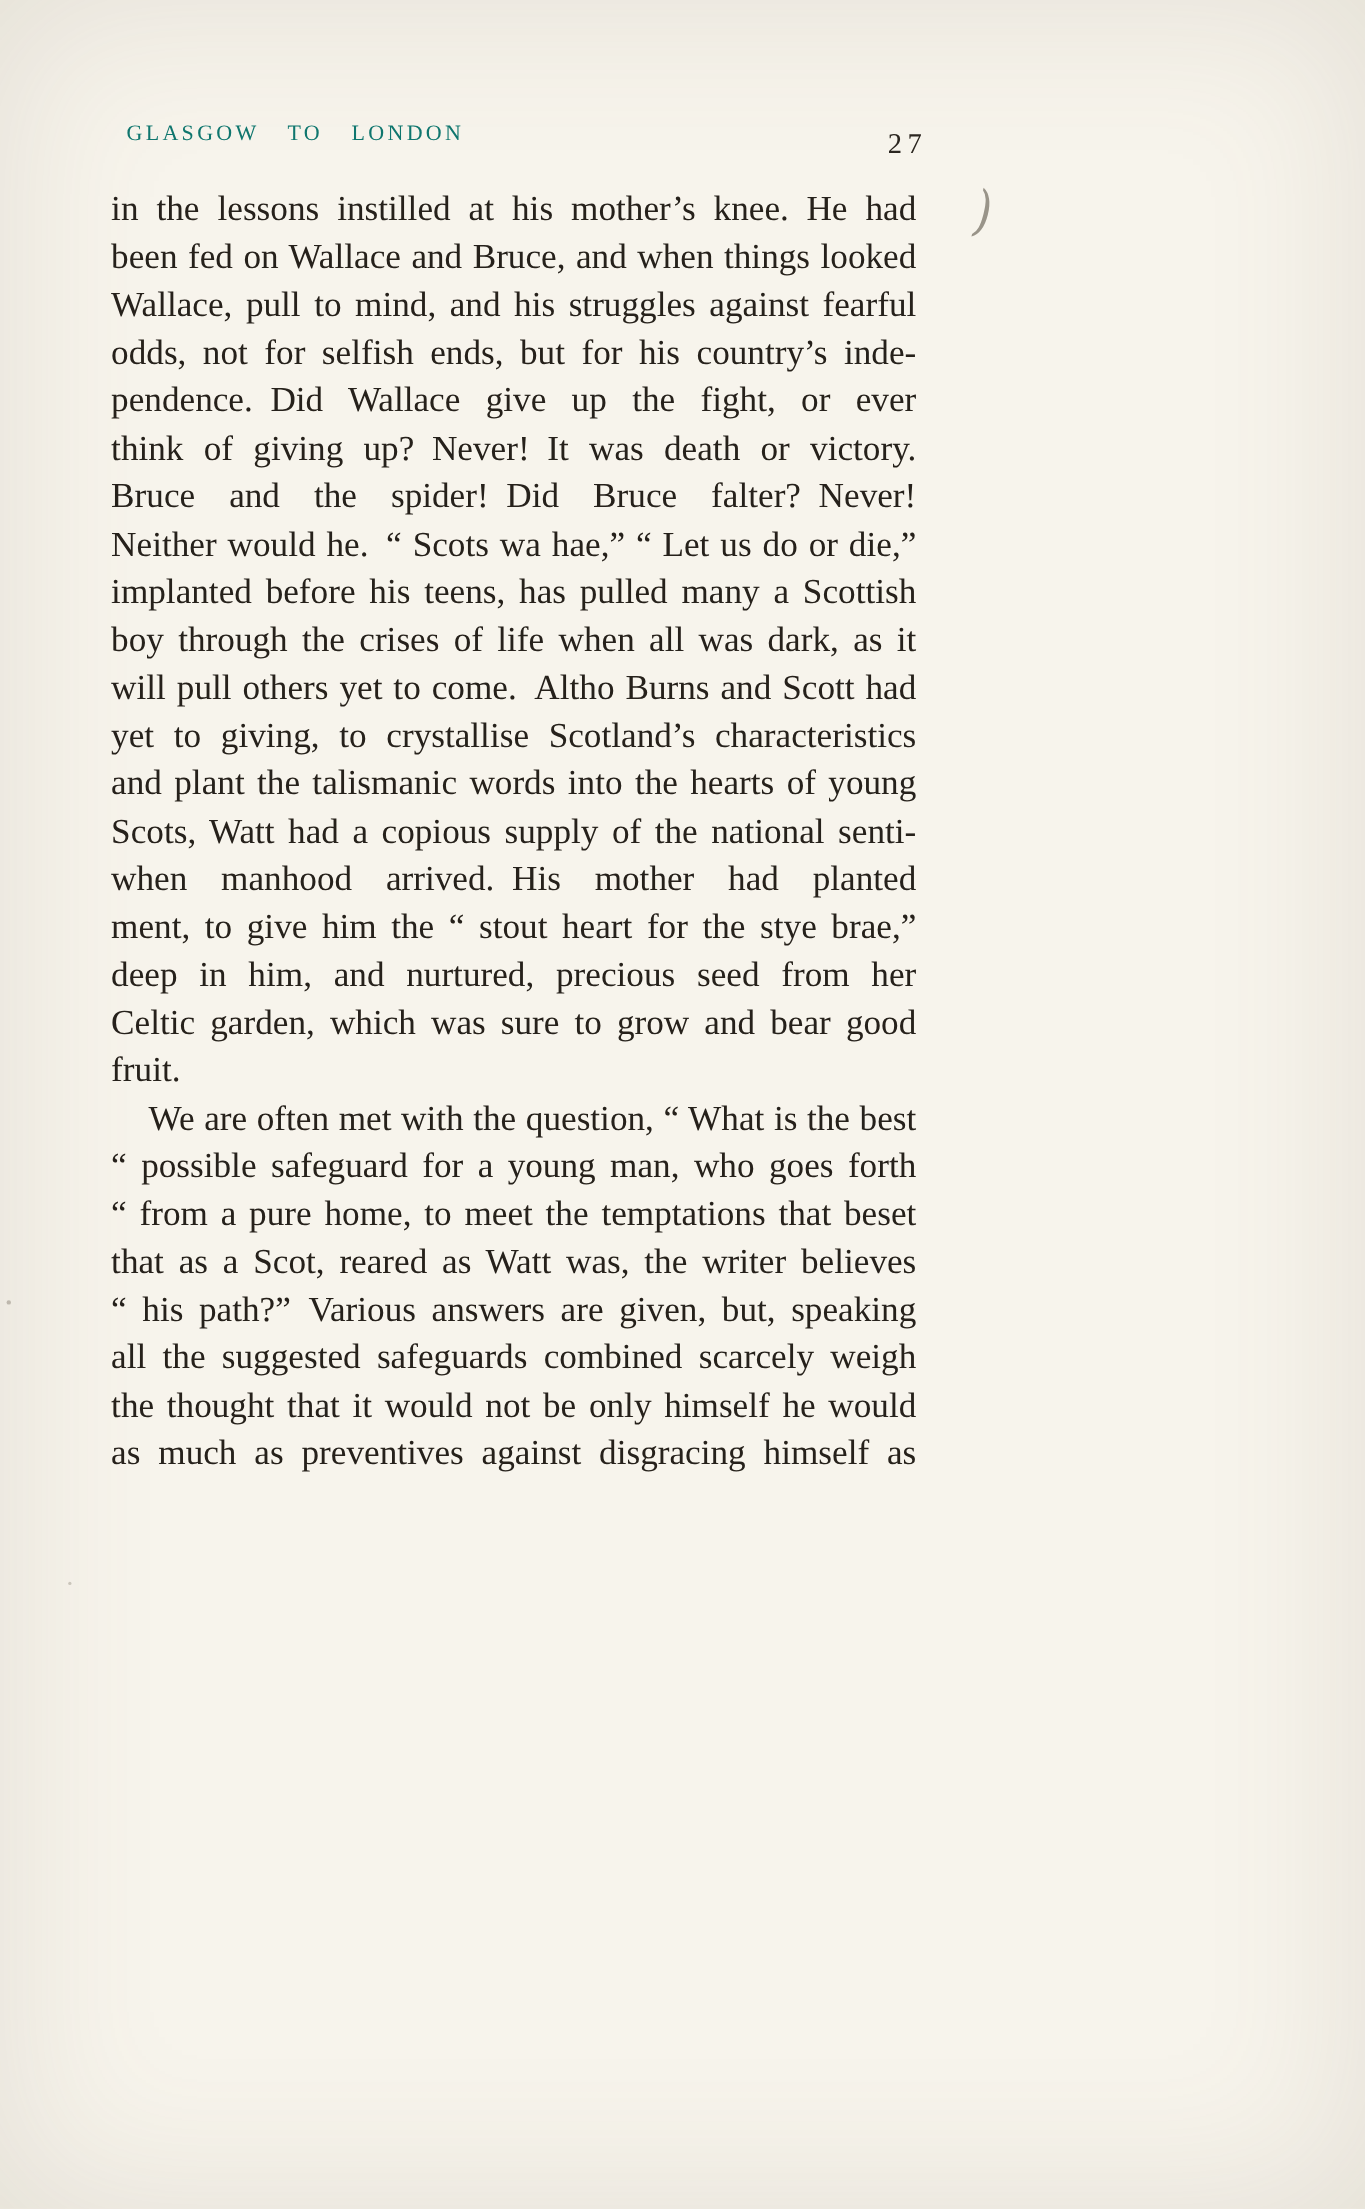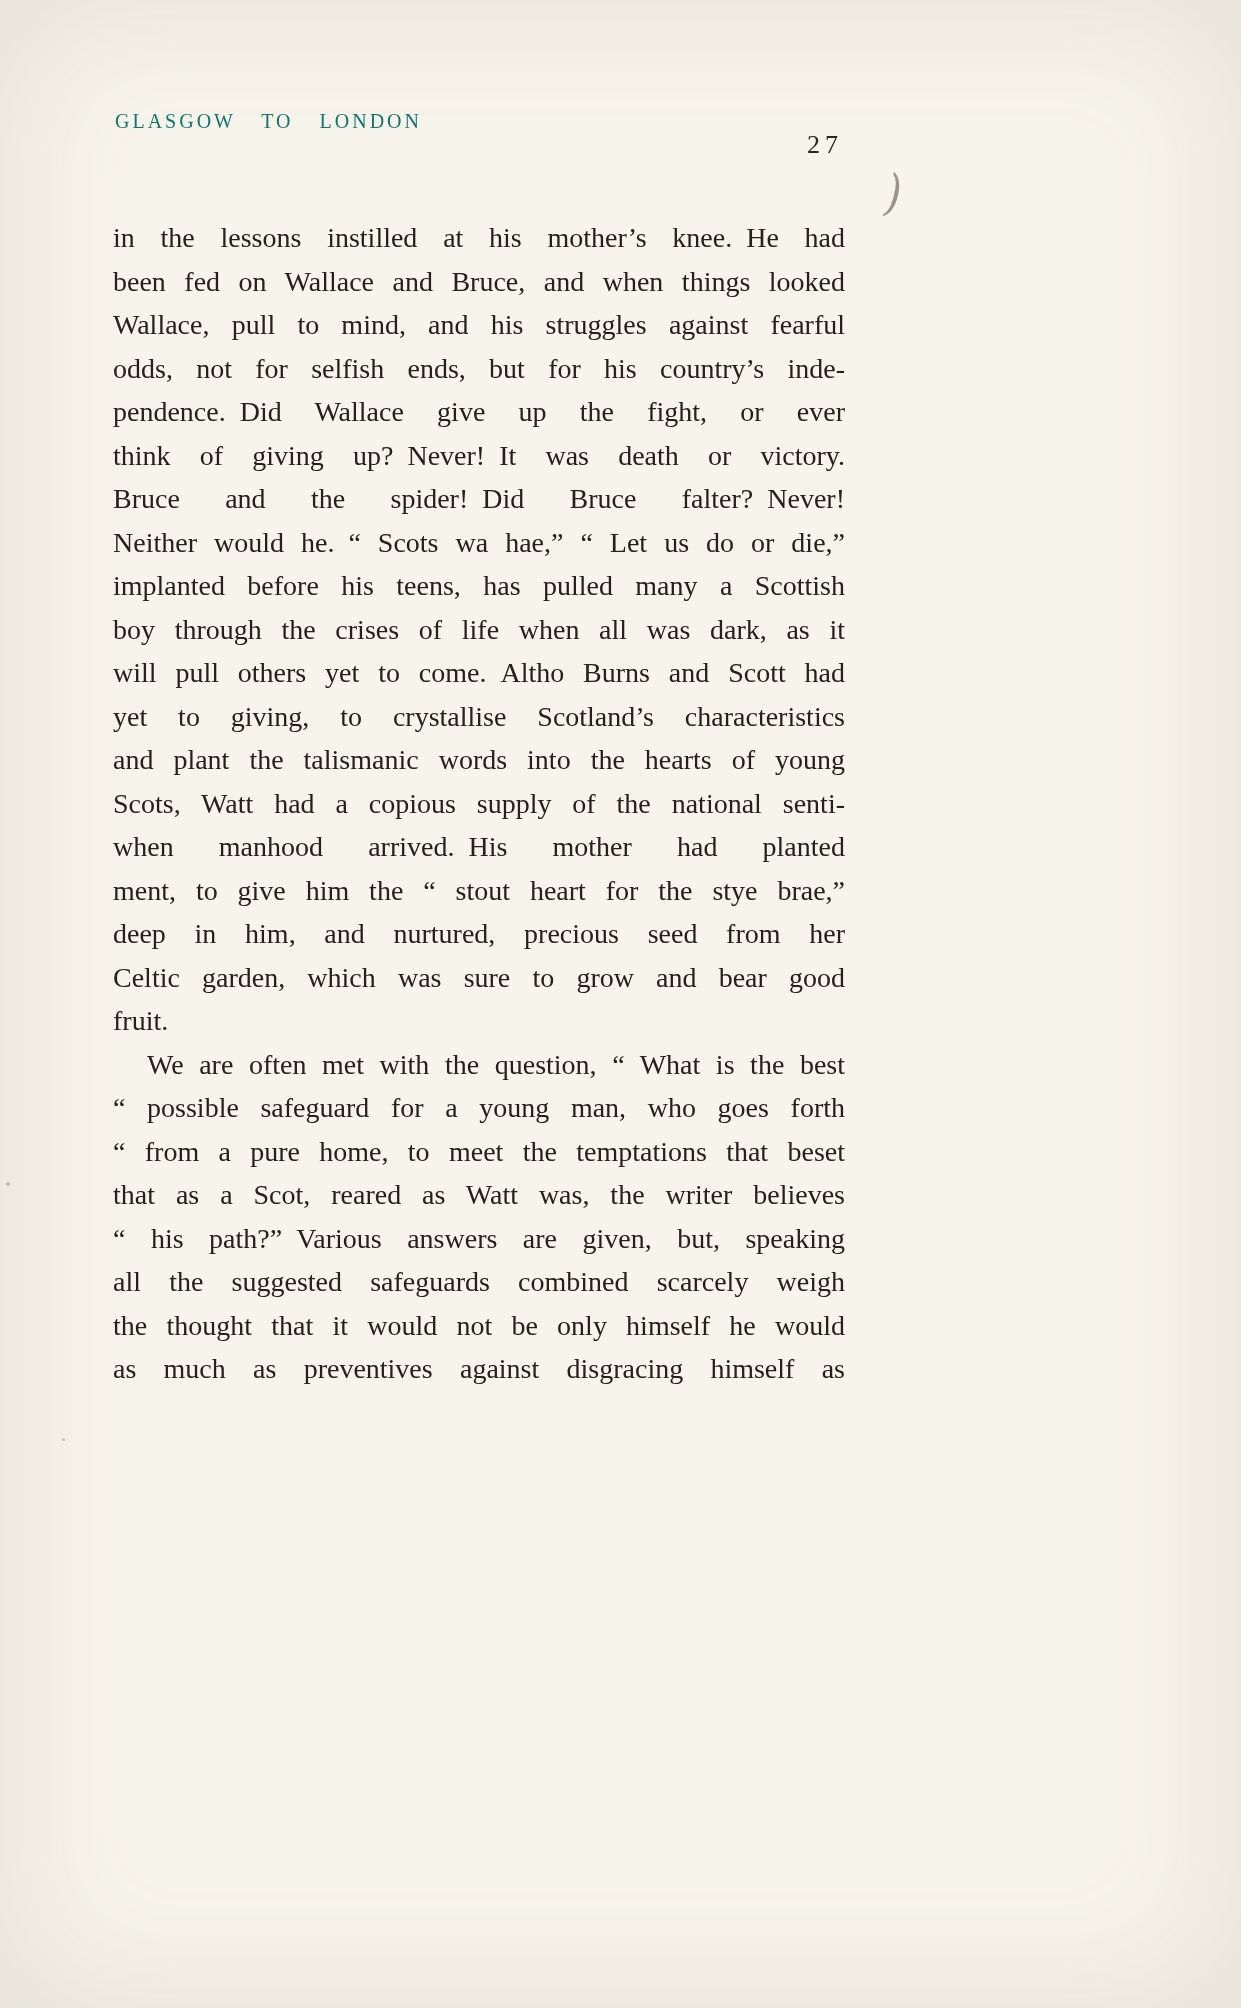--- a/index.html
+++ b/index.html
@@ -29,33 +29,32 @@
   .header-title {
     text-align: left;
     font-size: 20px;
     letter-spacing: 3px;
     word-spacing: 18px;
     color: #0f766e;
   }
   .page-number {
     position: absolute;
     right: 4px;
-    top: 20px;
+    top: 6px;
     font-size: 26px;
     letter-spacing: 5px;
     color: #2b2620;
   }
   .text-block {
     position: absolute;
     top: 168px;
-    left: 113px;
+    left: 101px;
     width: 732px;
-    font-size: 28px;
+    font-size: 32px;
     line-height: 43.5px;
-    margin-top: 48px;
   }
   .paragraph { margin: 0; padding: 0; }
   .line {
     height: 43.5px;
     overflow: hidden;
     text-align: justify;
     text-align-last: justify;
     text-justify: inter-word;
   }
   .line.flush {

